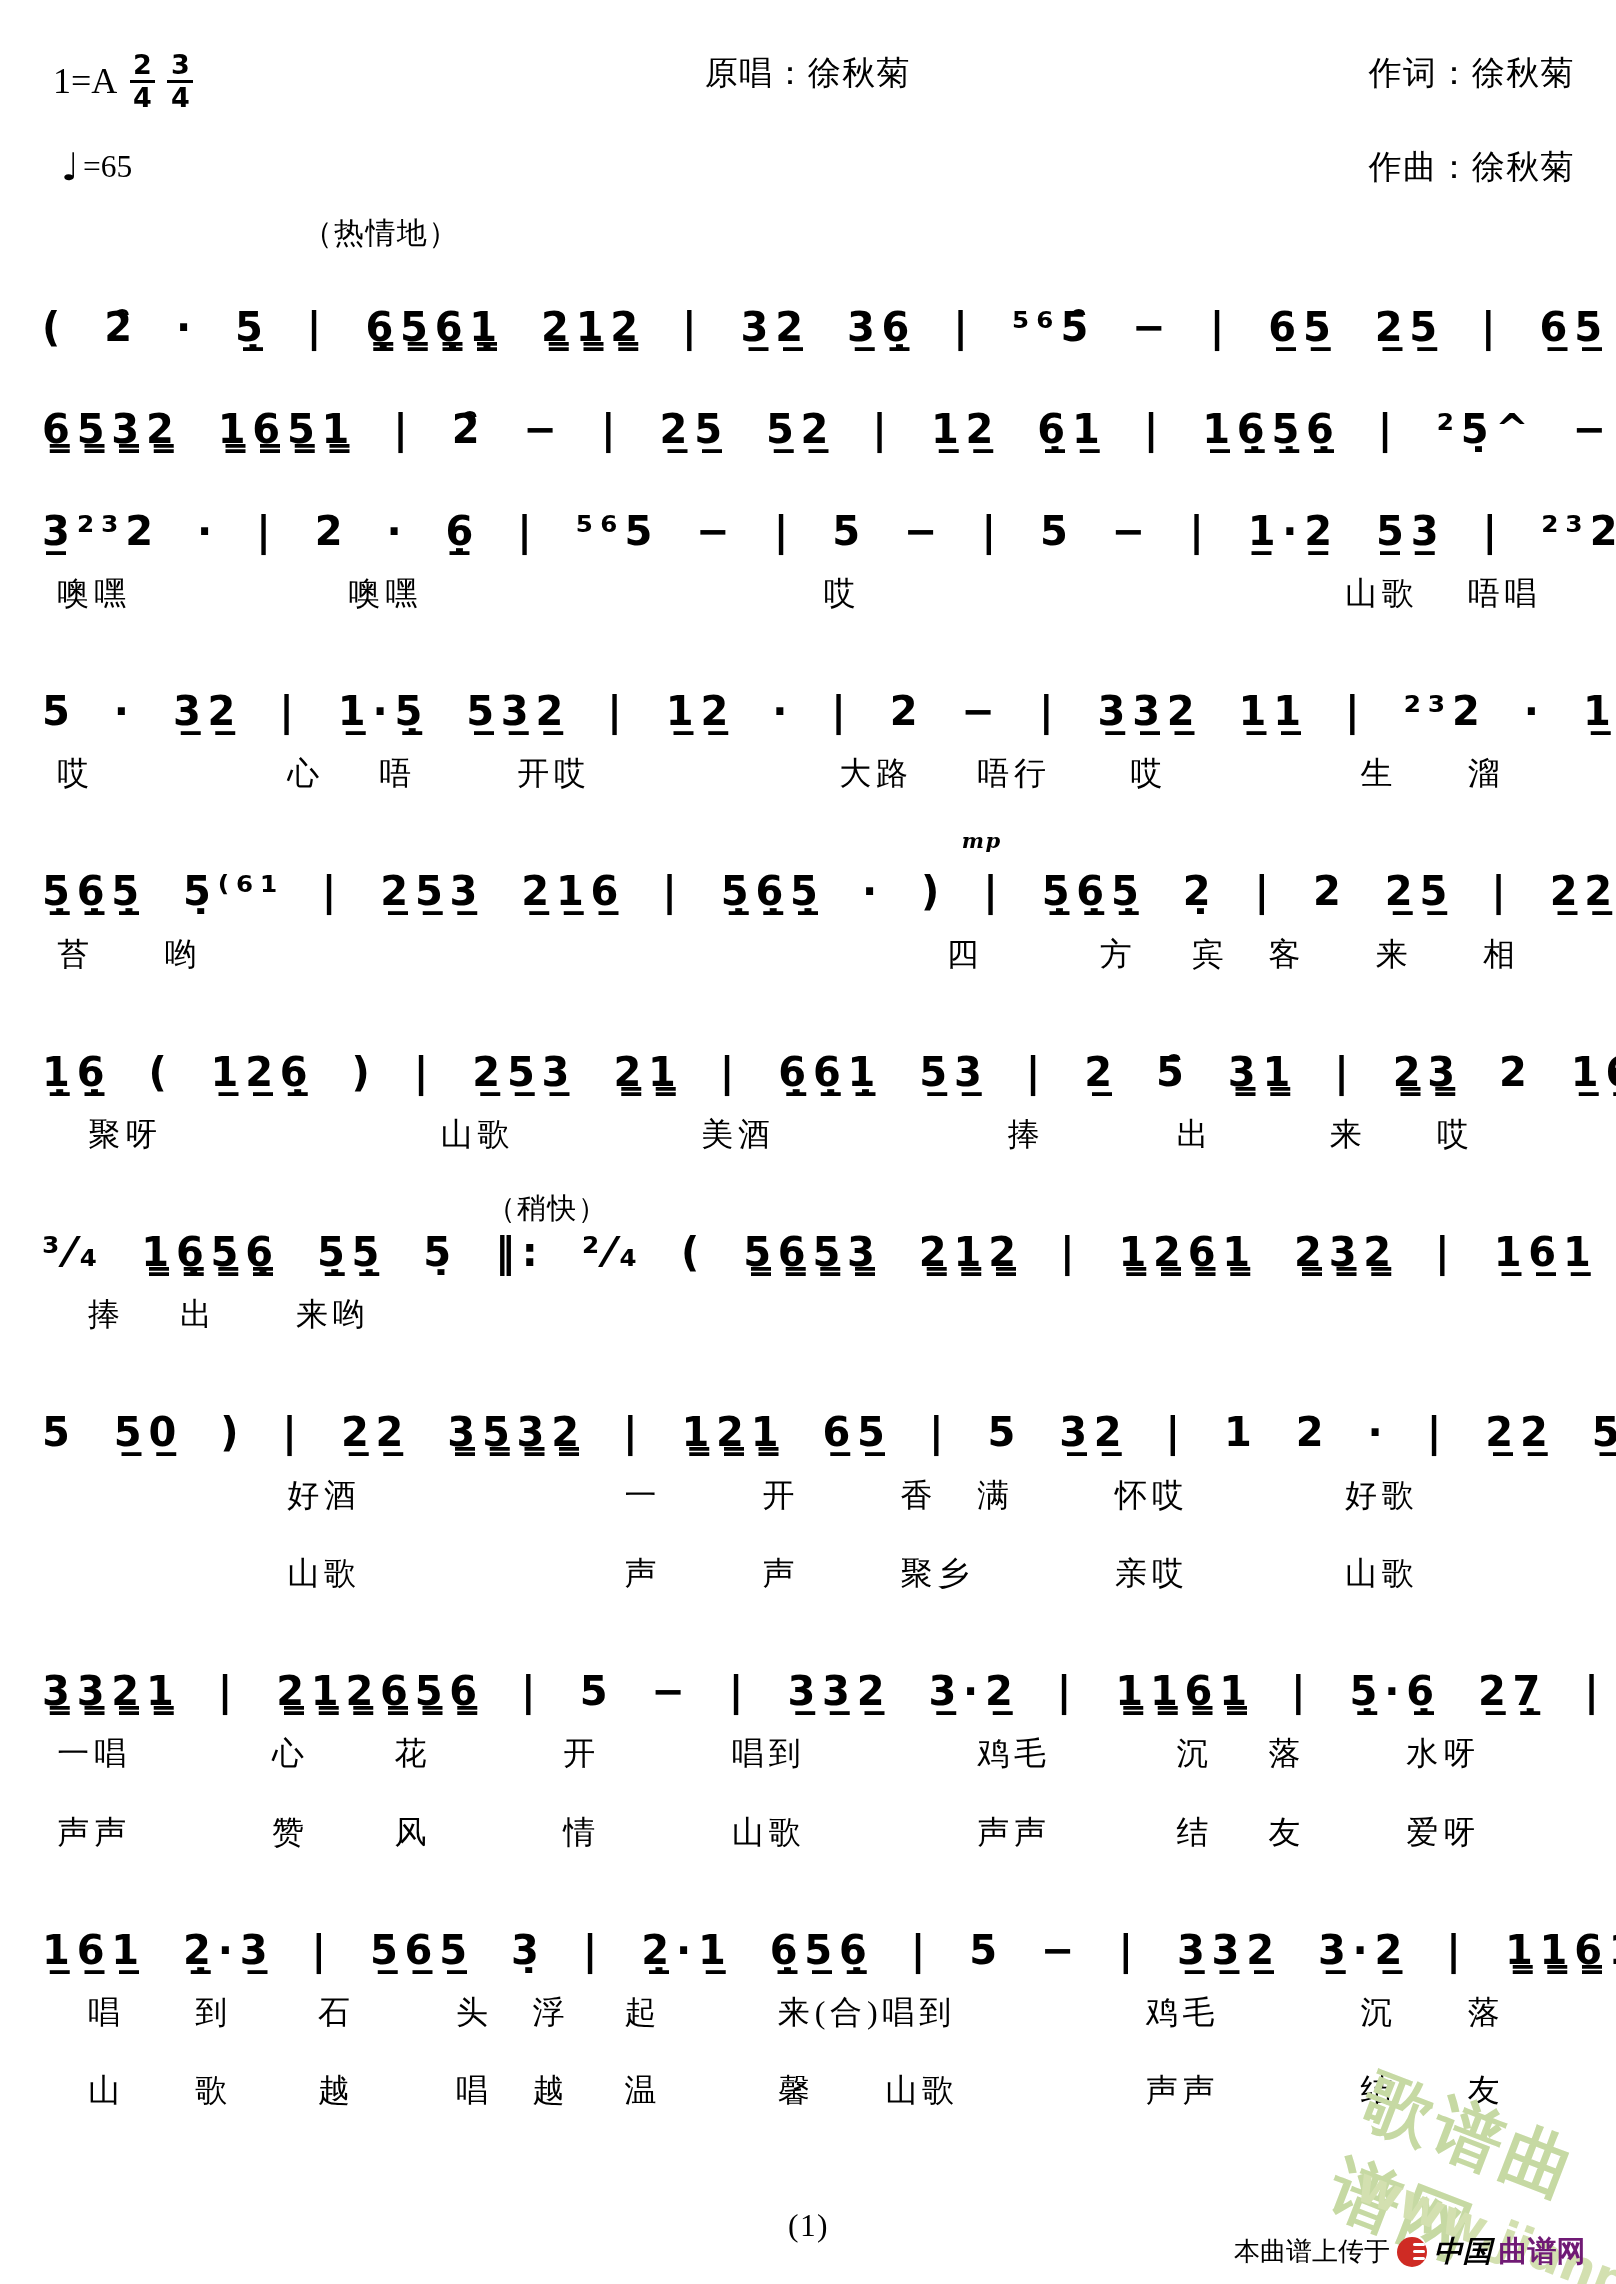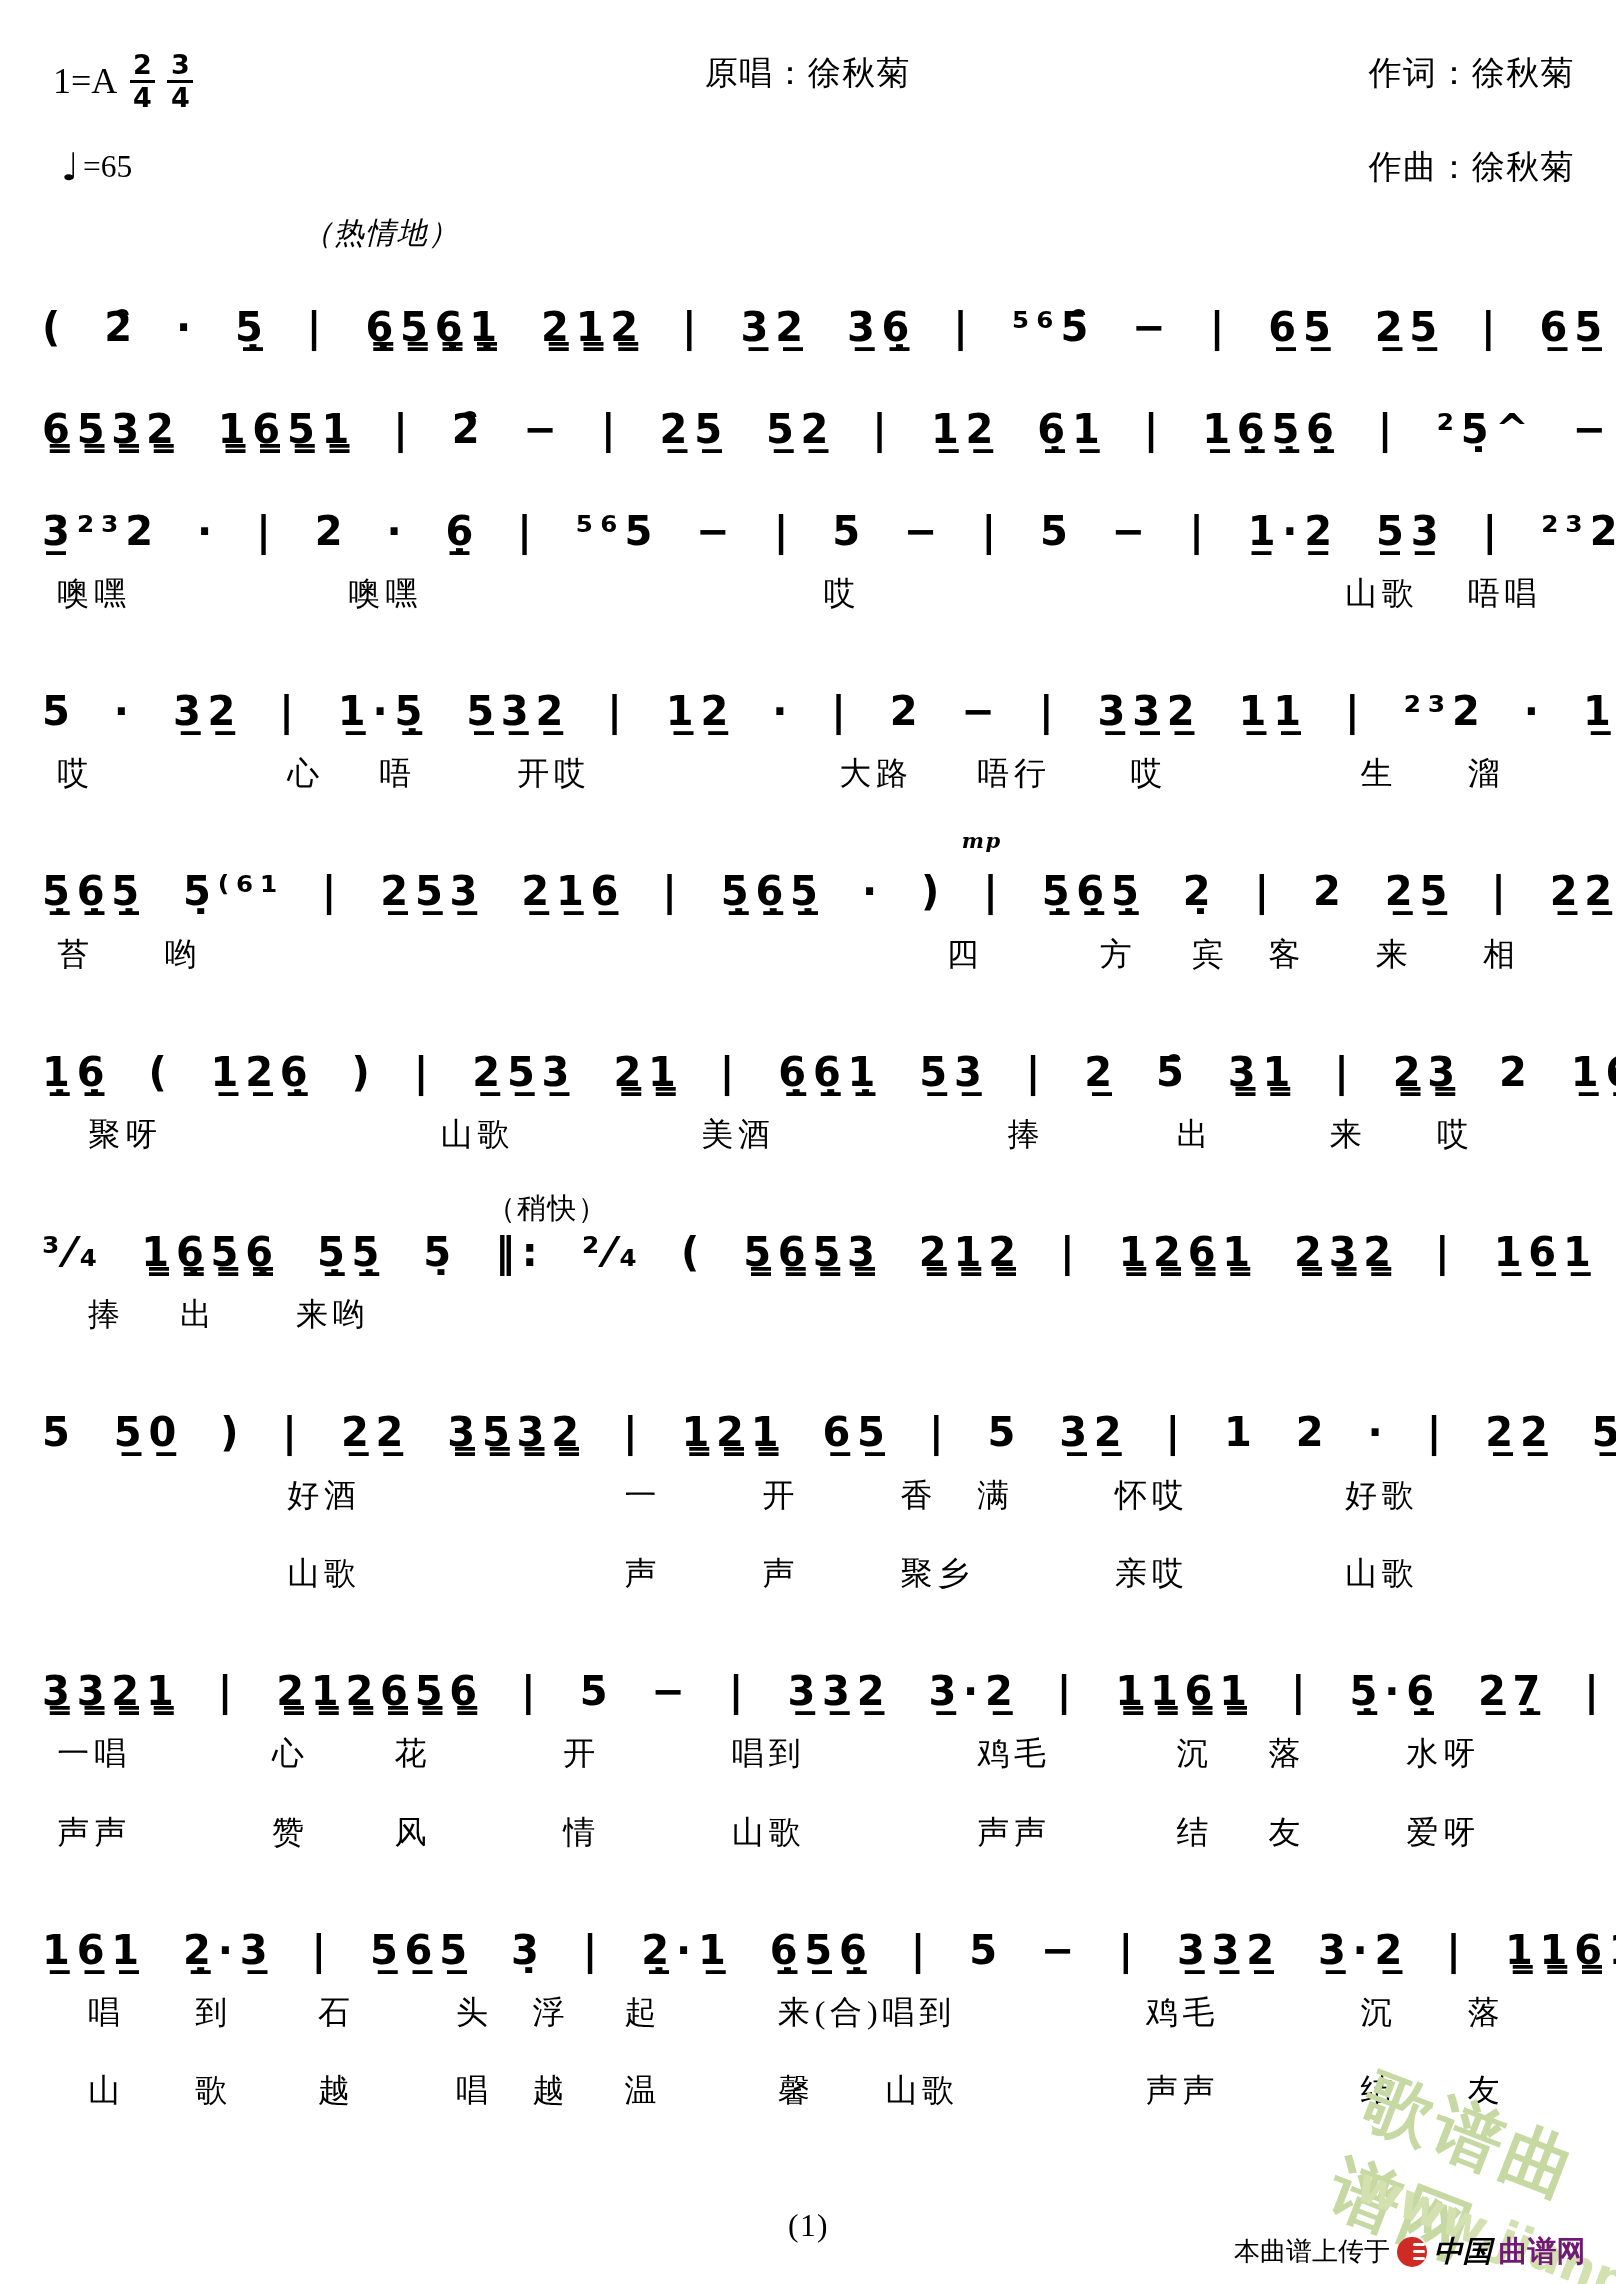--- a/index.html
+++ b/index.html
@@ -33,21 +33,21 @@
   .singer { font-size:33px; letter-spacing:1.4px; transform:translateX(27px); }
   .credit { font-size:33px; letter-spacing:1.4px; }
   .meta-row2 {
     display:flex; justify-content:space-between; align-items:center;
     margin-top:33px; font-size:33px;
   }
   .tempo { display:flex; align-items:center; margin-left:19px; font-size:31.5px; }
   .tempo .note-glyph { font-family:"DejaVu Sans",sans-serif; font-size:38px; line-height:1; margin-right:4.1px; }
   .expression-head {
     margin-top:23px; margin-left:17%;
-    font-size:30px; letter-spacing:1.4px;font-style:italic;
+    font-size:30px; letter-spacing:1.4px;
   }
 
   
   .score { margin-top:6.8px; }
   .system { position:relative; margin-top:44px; }
   .system .notes {
     font-family:"DejaVu Sans","Liberation Sans",sans-serif;
     font-weight:bold;
     font-size:40px;
     letter-spacing:6.8px;

